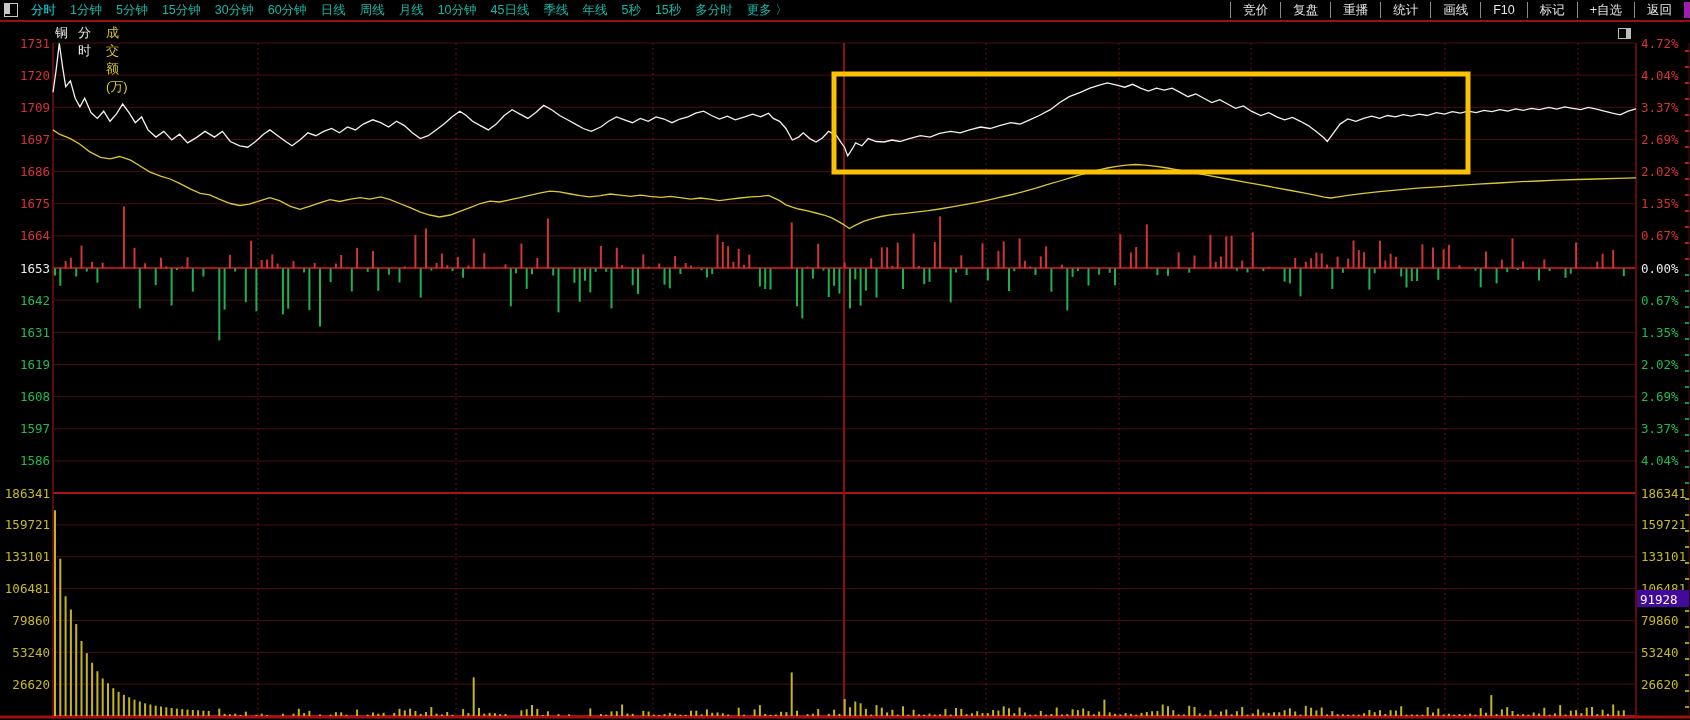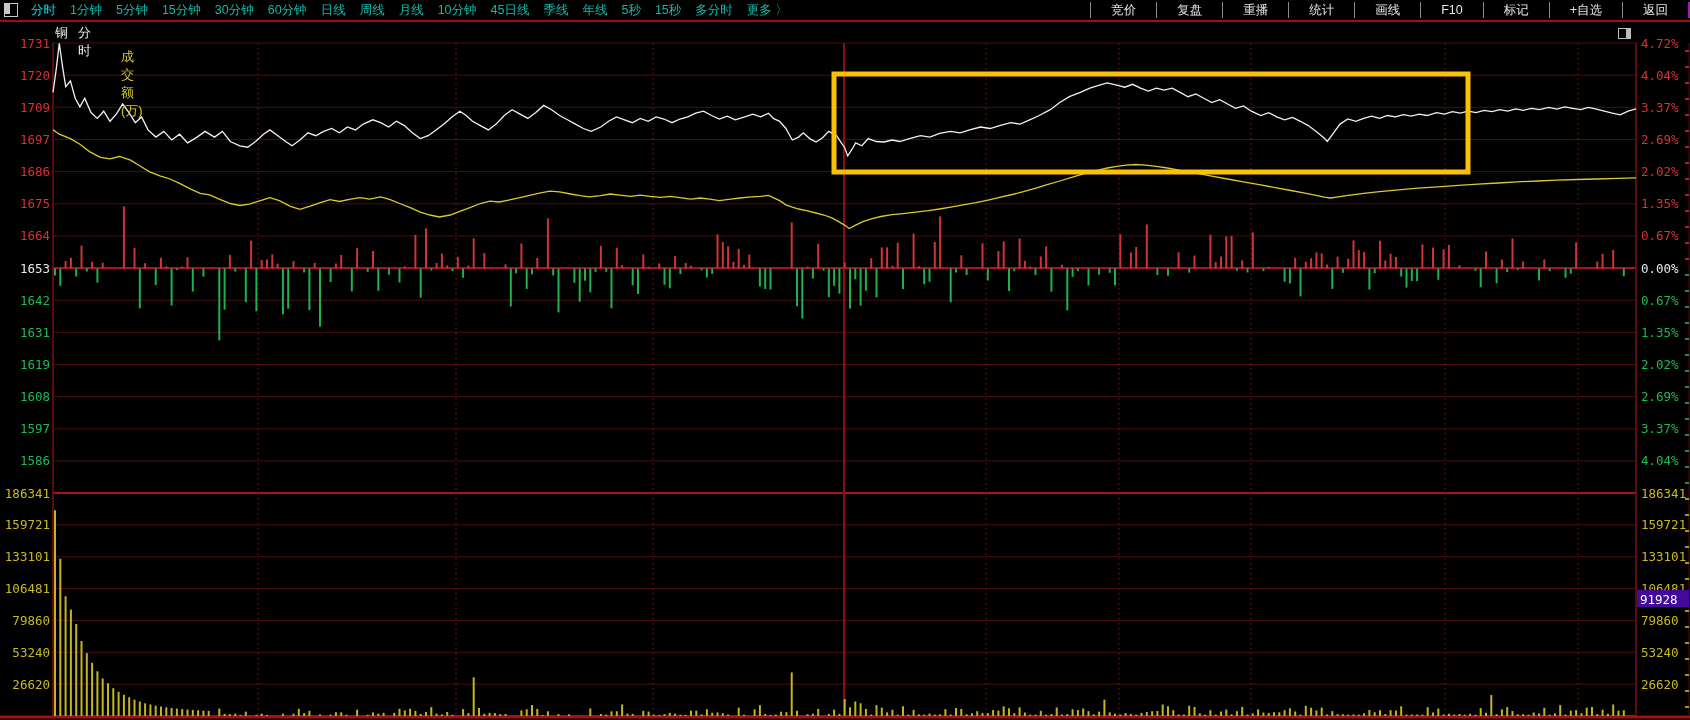--- a/index.html
+++ b/index.html
@@ -7,27 +7,27 @@
   
   .toolbar{position:absolute;left:0;top:0;width:1690px;height:20px;background:#000;
     border-bottom:2px solid #9e0e0e;display:flex;align-items:center;}
   .tb-icon{width:12px;height:12px;border:1px solid #c8c8c8;margin:0 6px 0 4px;position:relative;flex:0 0 auto;}
   .tb-icon::after{content:"";position:absolute;left:0;top:0;width:5px;height:10px;background:#c8c8c8;}
   .tb-items{display:flex;align-items:center;height:100%;}
   .tb-item{color:#14b8a6;font-size:12.5px;padding:0 7px;cursor:default;white-space:nowrap;line-height:20px;}
   .tb-item.selected{color:#00e0e0;}
   .tb-spacer{flex:1;}
   .tb-right{display:flex;align-items:center;height:100%;}
-  .tb-btn{color:#e6e6e6;font-size:12.5px;padding:0 20px;border-left:1px solid #8a8a8a;line-height:16px;white-space:nowrap;}
-  .tb-btn:last-child{border-right:2px solid #a21caf;}
+  .tb-btn{color:#e6e6e6;font-size:12.5px;padding:0 12px;border-left:1px solid #8a8a8a;line-height:16px;white-space:nowrap;}
+  .tb-btn:last-child{border-right:6px solid #a21caf;}
   
   .chart-header{position:absolute;top:24px;left:0;height:16px;font-size:13px;z-index:5;}
   .hd-symbol{position:absolute;left:55px;color:#e9e9e9;}
   .hd-period{position:absolute;left:78px;color:#e9e9e9;}
-  .hd-indicator{position:absolute;left:121px;color:#d9c92c;margin-top:24px;}
+  .hd-indicator{position:absolute;left:106px;color:#d9c92c;}
   
   .mini-icon{position:absolute;left:1618px;top:28px;width:11px;height:9px;border:1px solid #bdbdbd;z-index:6;}
   .mini-icon::after{content:"";position:absolute;right:0;top:0;width:4px;height:9px;background:#bdbdbd;}
   svg{position:absolute;left:0;top:0;}
 </style>
 </head>
 <body>
 
 <div class="toolbar">
   <div class="tb-icon"></div>

